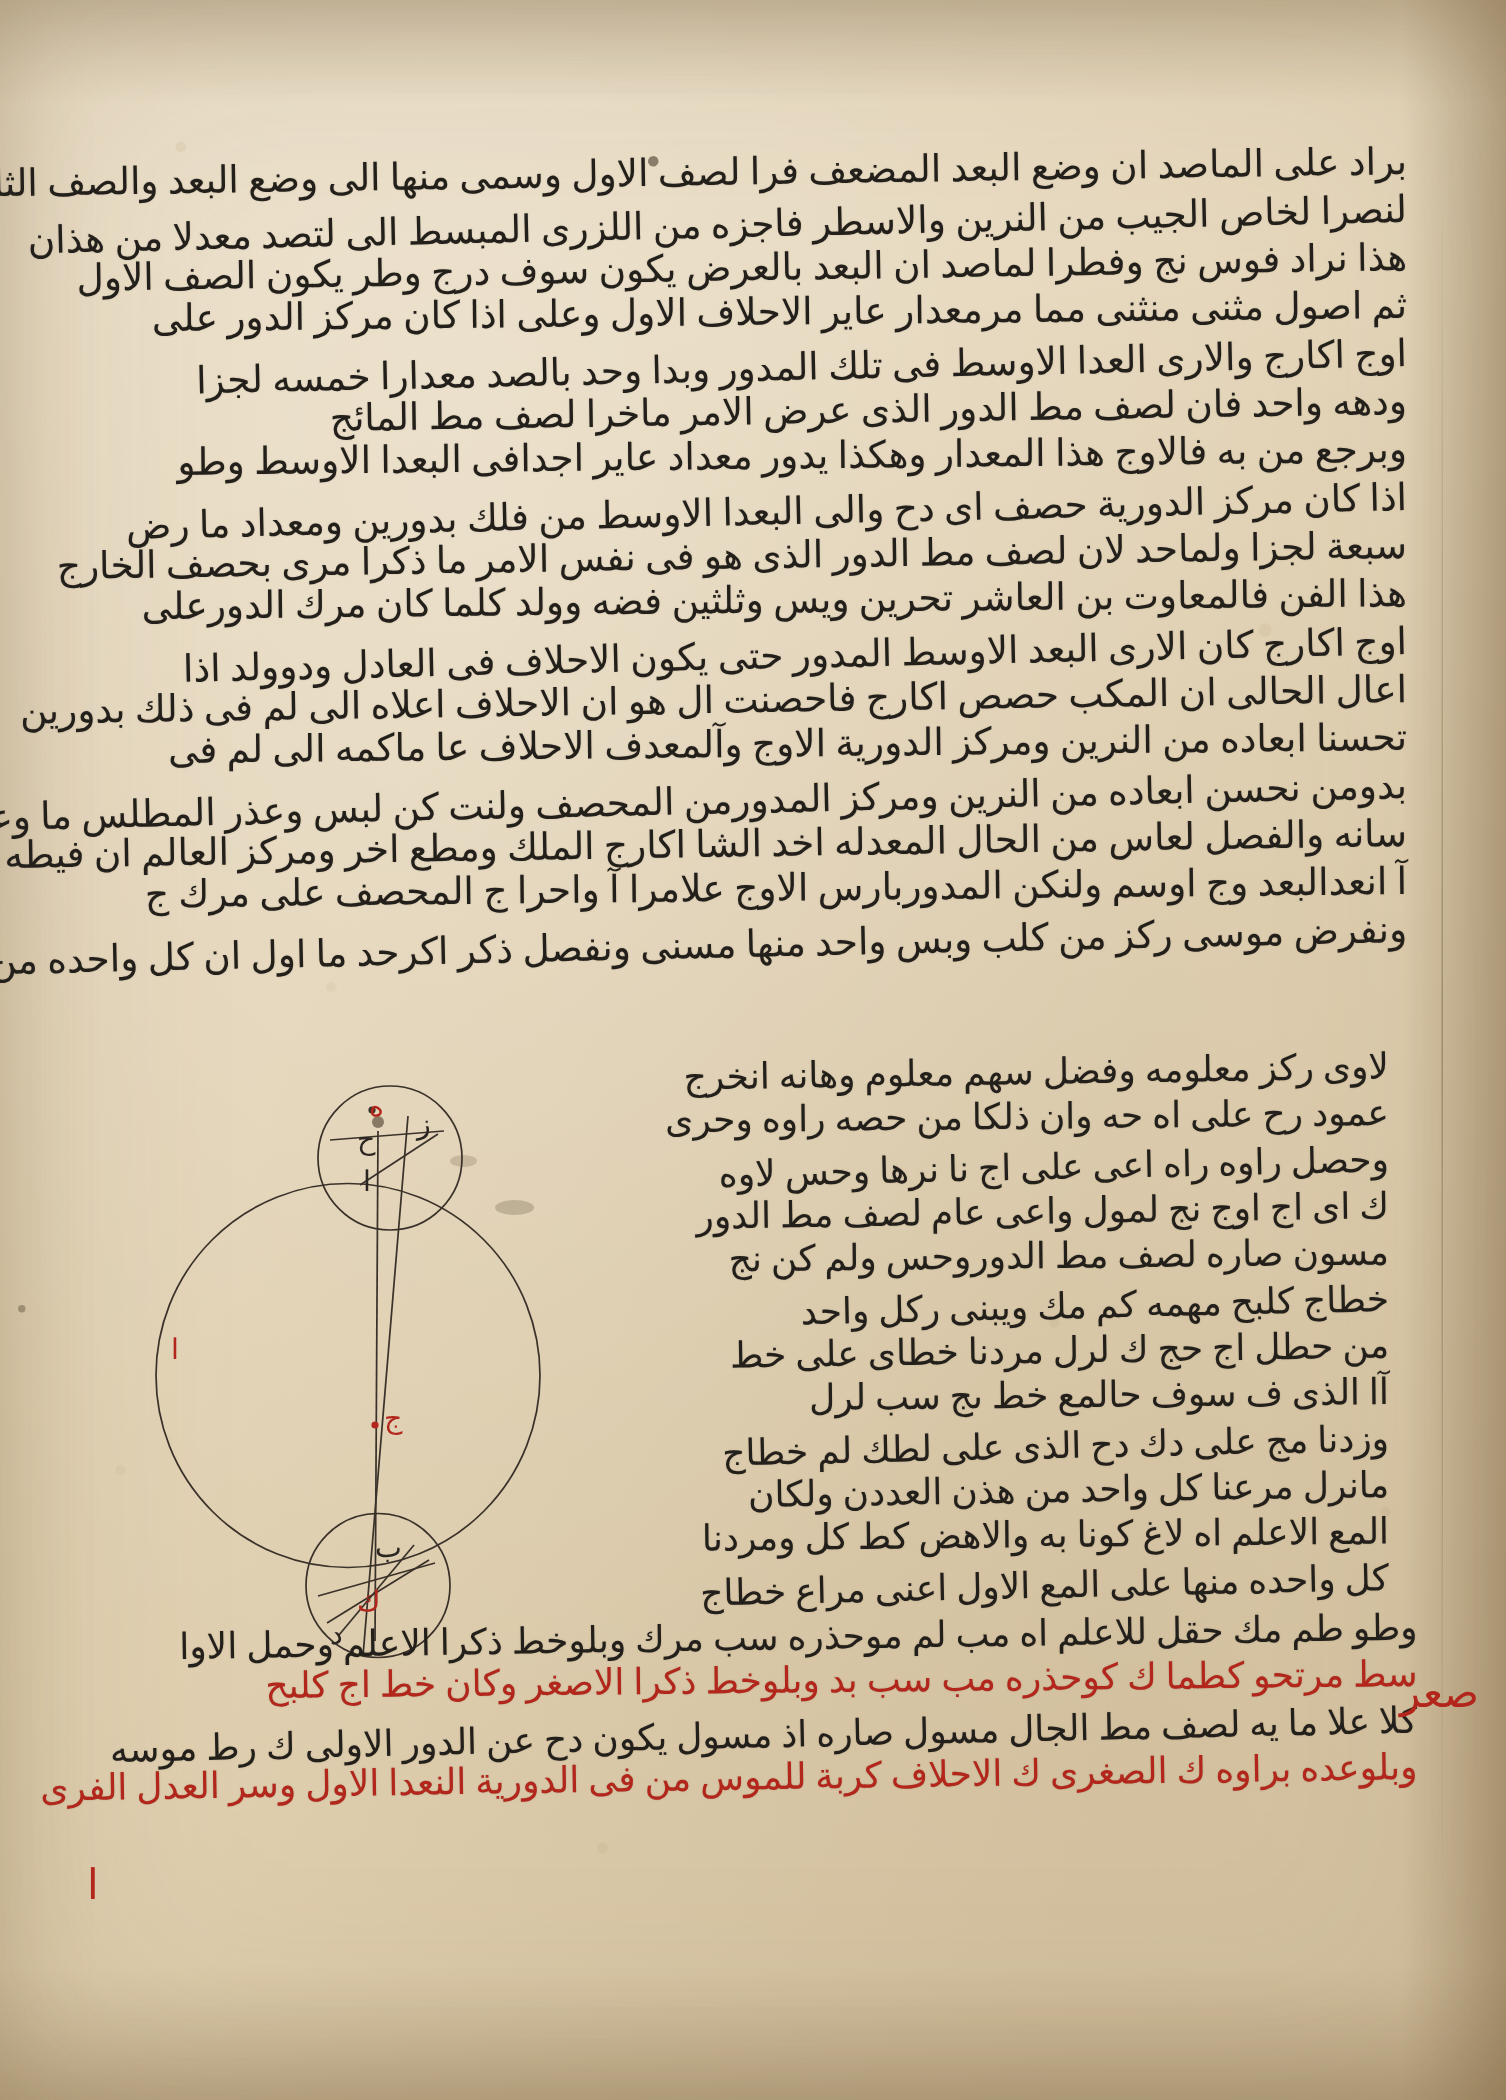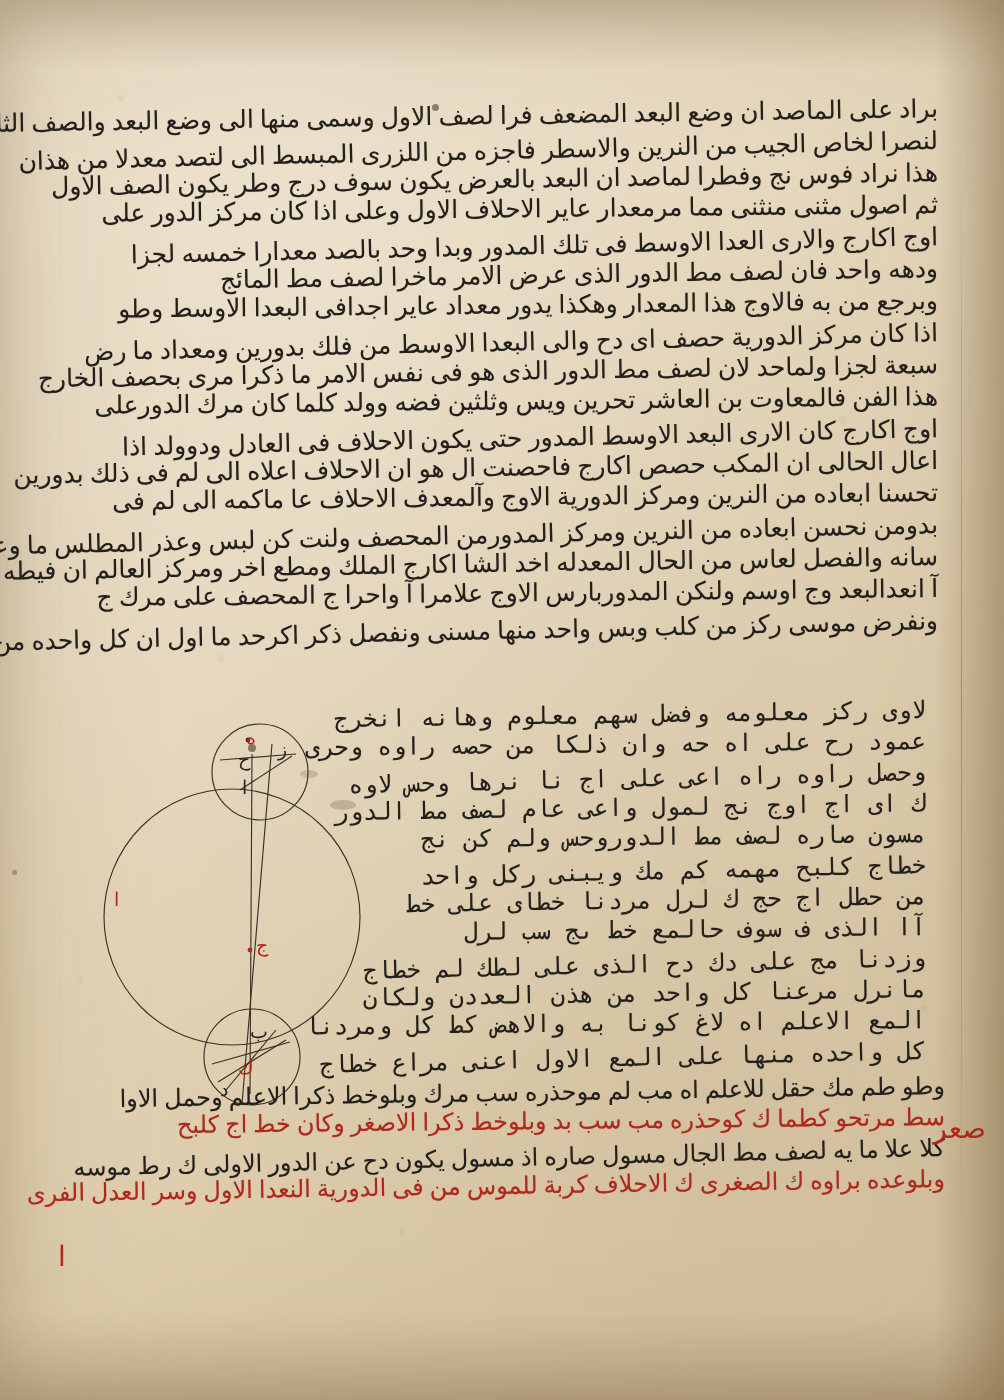--- a/index.html
+++ b/index.html
@@ -89,21 +89,20 @@
   .sk2 { transform: rotate(-1.3deg); }
   .sk3 { transform: rotate(-0.6deg); }
 
   .col-right {
     position: absolute;
     top: 700px;
     right: 78px;
     width: 470px;
     direction: rtl;
     text-align: justify;
-    font-family: Liberation Mono, monospace;
   }
   .col-right .line { font-size: 24px; }
 
   .bottom-lines {
     position: absolute;
     left: 70px;
     top: 1074px;
     width: 875px;
     direction: rtl;
   }

